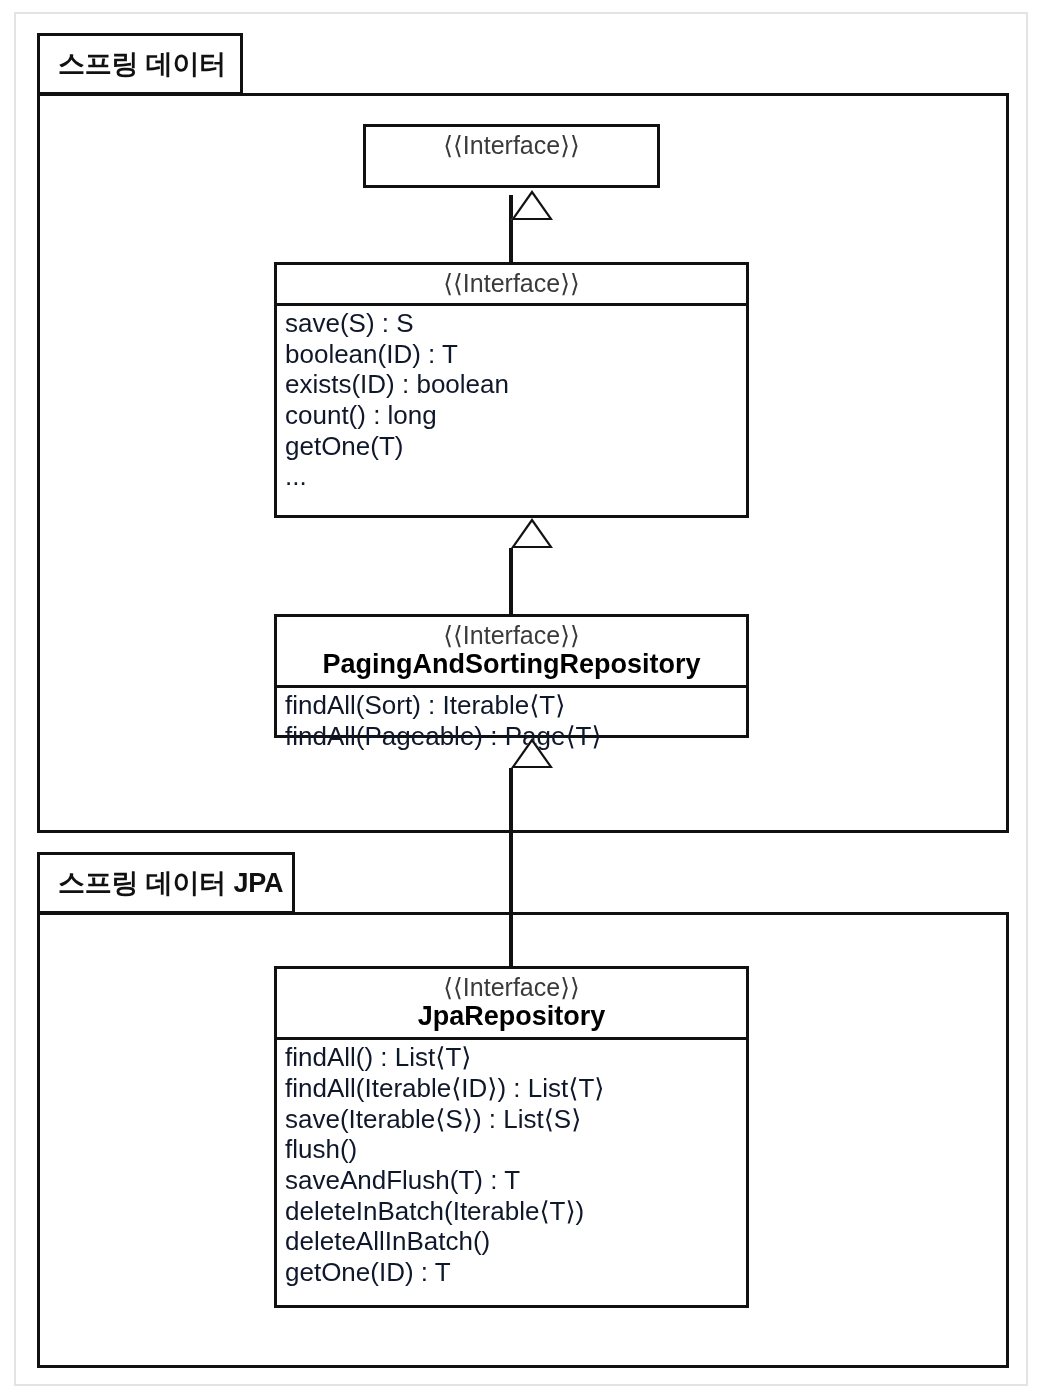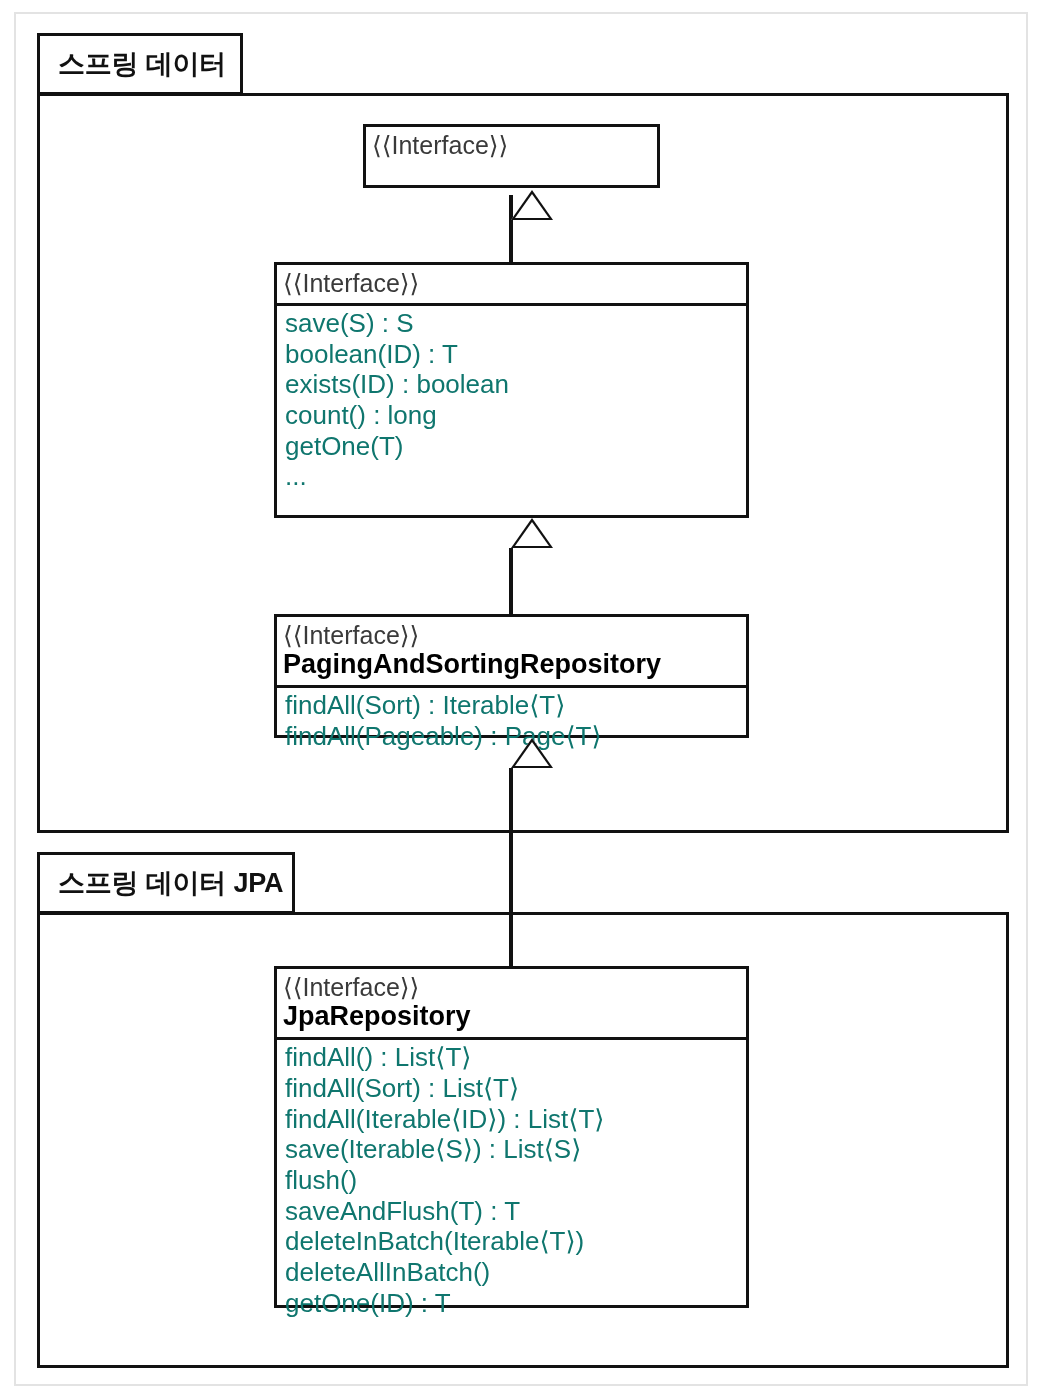--- a/index.html
+++ b/index.html
@@ -60,21 +60,21 @@
 
   
   .uml-class {
     position: absolute;
     border: 3px solid #111111;
     background: #ffffff;
     box-sizing: border-box;
     z-index: 5;
   }
   .uml-head {
-    text-align: left;
+    text-align: center;
     padding: 4px 6px 6px 6px;
   }
   .uml-head.with-divider {
     border-bottom: 3px solid #111111;
   }
   .uml-stereotype {
     font-size: 25px;
     line-height: 1.12;
     color: #3a3a3a;
     white-space: nowrap;
@@ -85,21 +85,21 @@
     line-height: 1.12;
     color: #000000;
     white-space: nowrap;
   }
   .uml-members {
     padding: 2px 0 4px 8px;
   }
   .uml-member {
     font-size: 26px;
     line-height: 1.18;
-    color: #0f766e;
+    color: #0f172a;
     white-space: nowrap;
   }
 
   
   .gen-line {
     position: absolute;
     width: 4px;
     background: #111111;
     z-index: 4;
   }
@@ -202,21 +202,20 @@
     </div>
   </div>
 
   <div class="uml-class" style="left:274px; top:966px; width:475px; height:342px;">
     <div class="uml-head with-divider">
       <div class="uml-stereotype">⟨⟨Interface⟩⟩</div>
       <div class="uml-name">JpaRepository</div>
     </div>
     <div class="uml-members">
       <div class="uml-member">findAll() : List⟨T⟩</div>
-      <div class="uml-member">findAll(Sort) : List⟨T⟩</div>
       <div class="uml-member">findAll(Iterable⟨ID⟩) : List⟨T⟩</div>
       <div class="uml-member">save(Iterable⟨S⟩) : List⟨S⟩</div>
       <div class="uml-member">flush()</div>
       <div class="uml-member">saveAndFlush(T) : T</div>
       <div class="uml-member">deleteInBatch(Iterable⟨T⟩)</div>
       <div class="uml-member">deleteAllInBatch()</div>
       <div class="uml-member">getOne(ID) : T</div>
     </div>
   </div>
 

